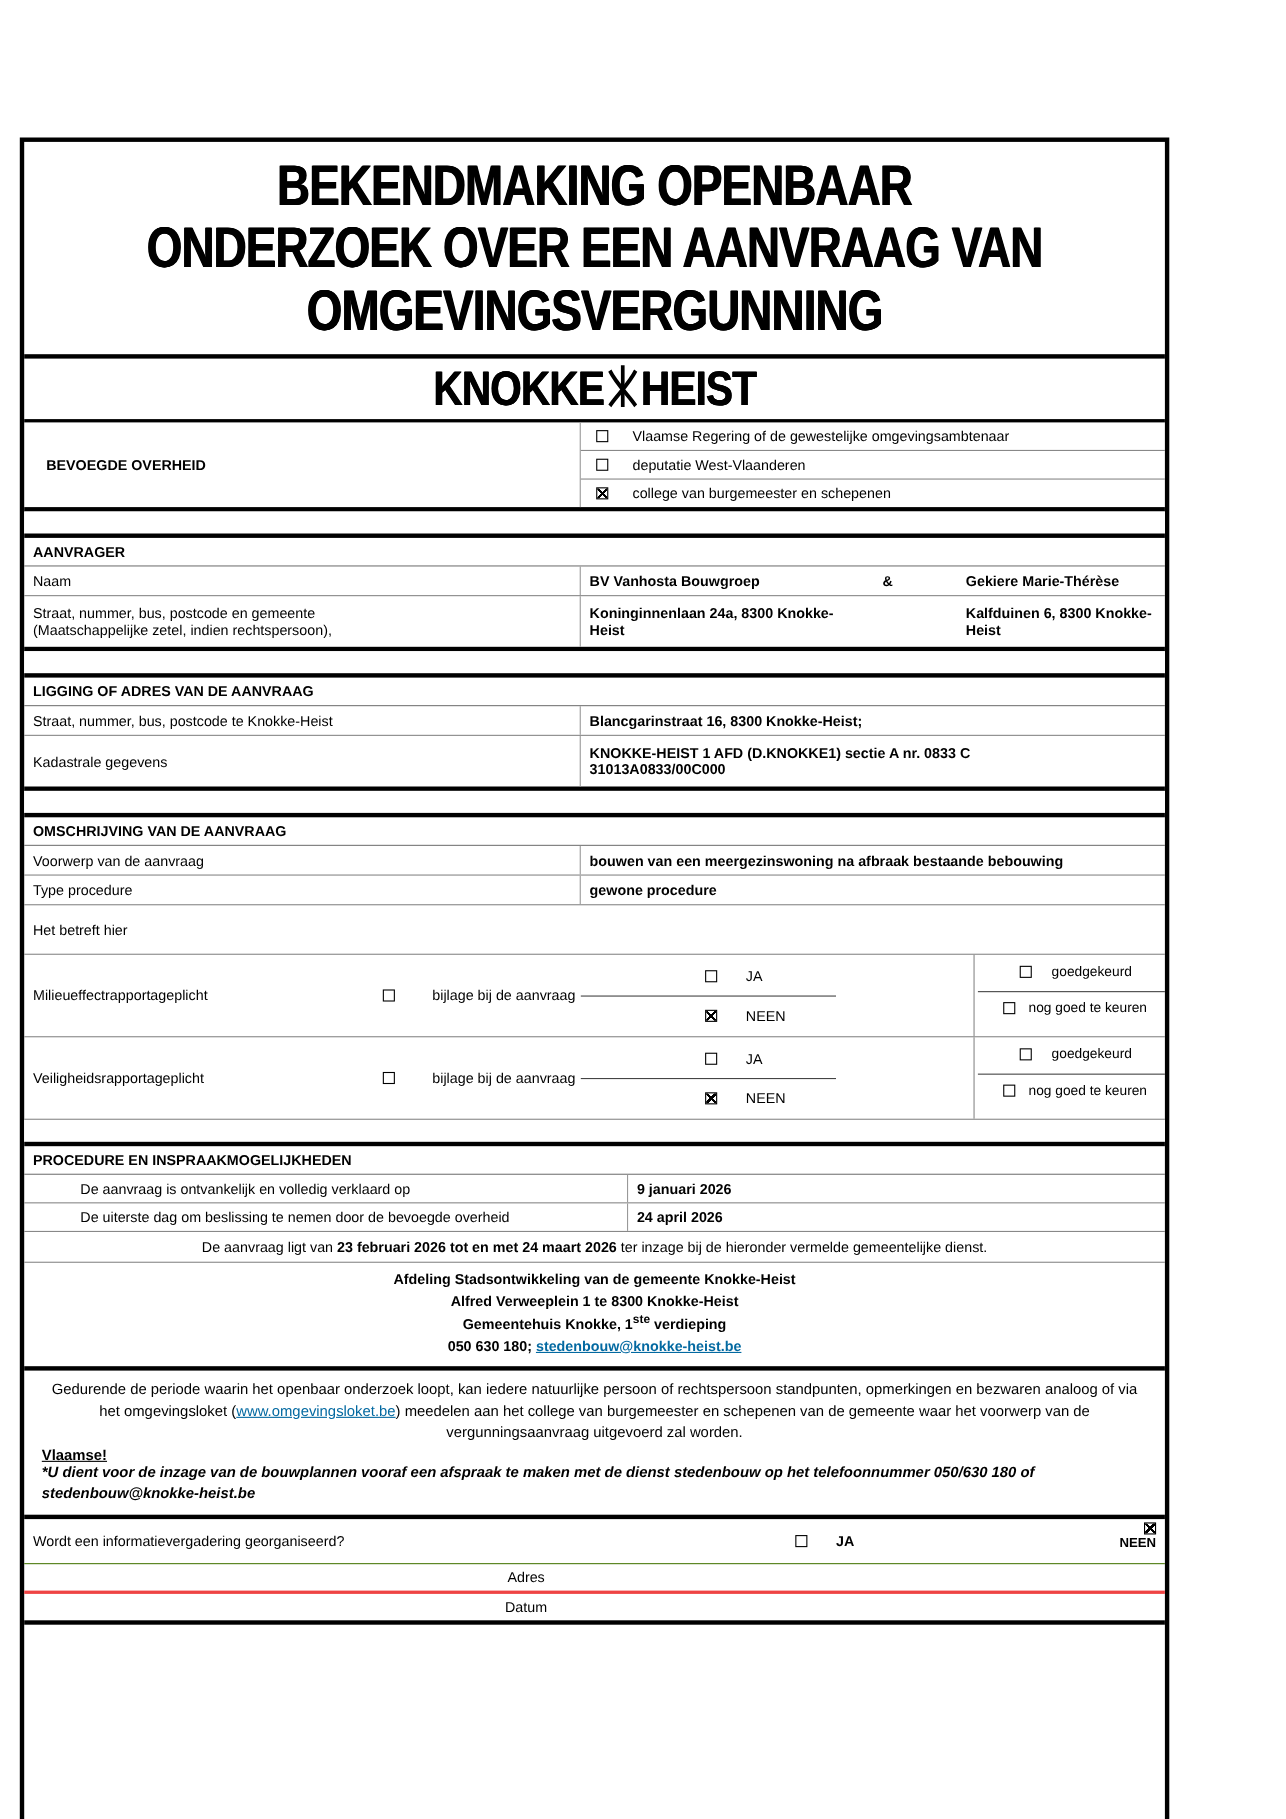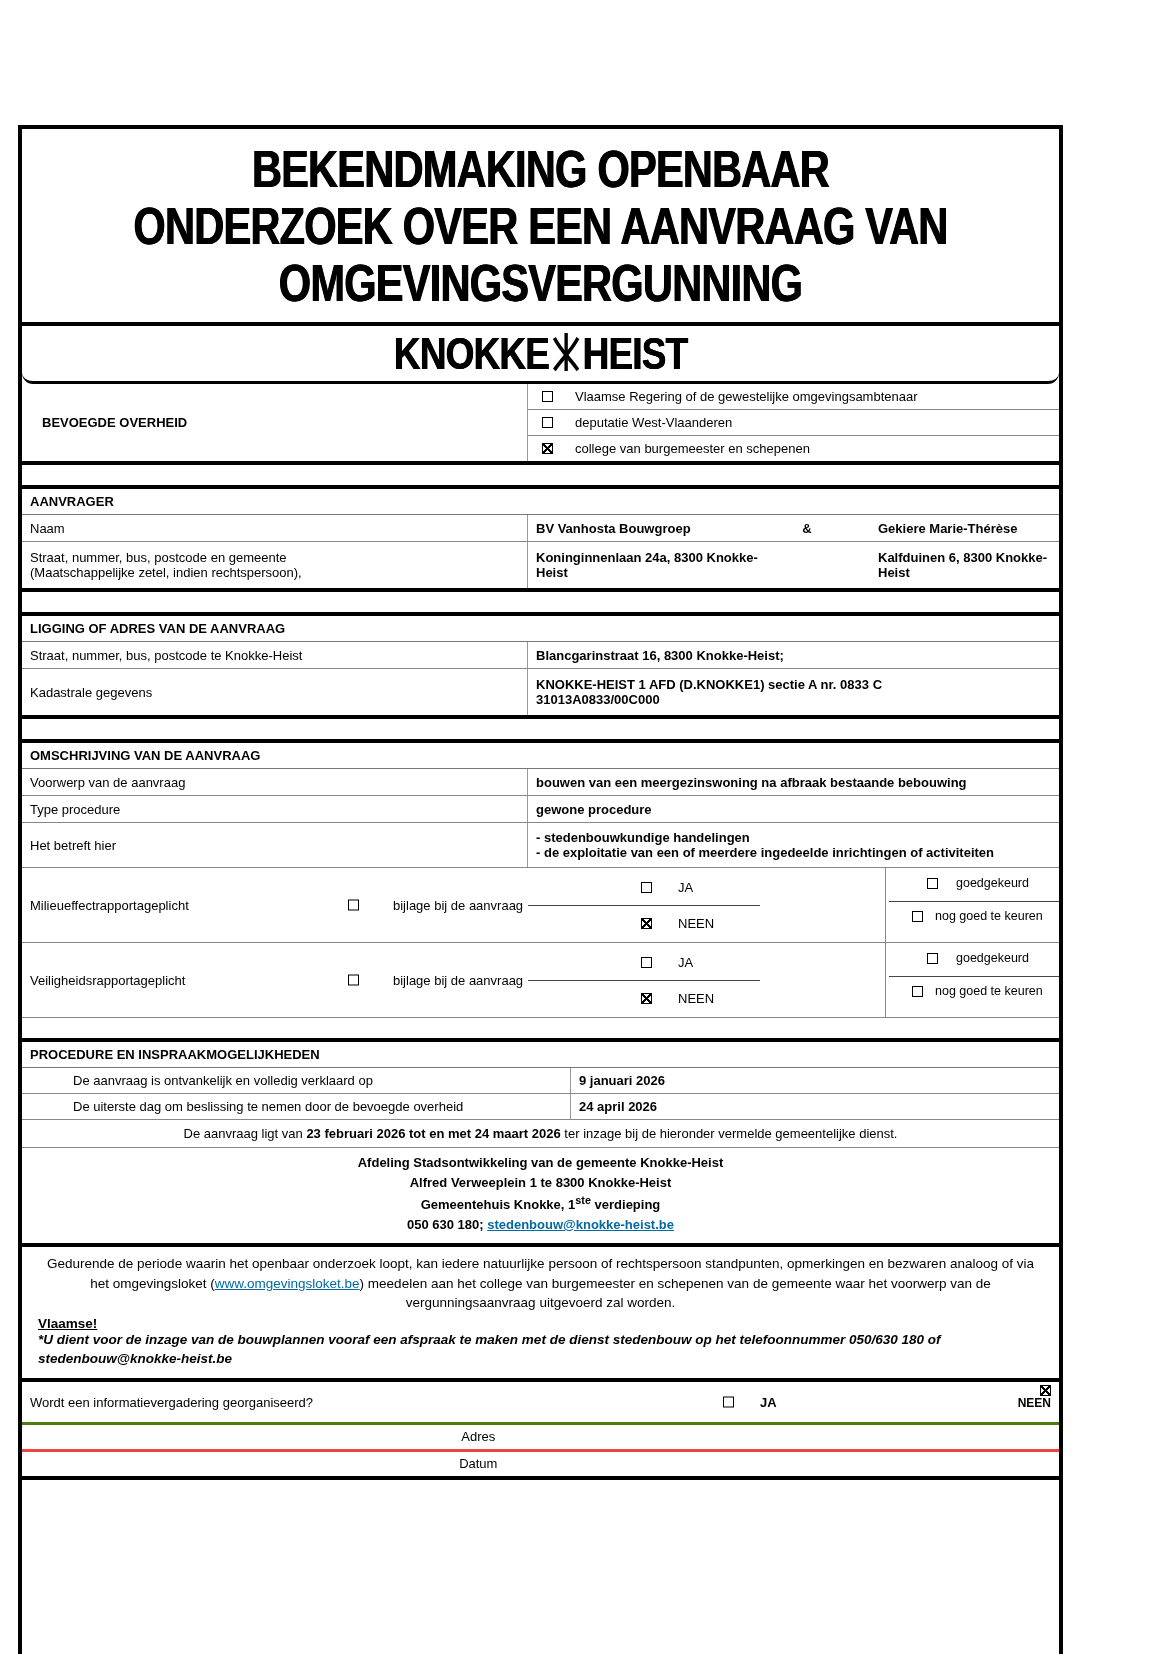--- a/index.html
+++ b/index.html
@@ -2,21 +2,21 @@
 <html><head>
 <meta charset="utf-8">
 <style>
   html,body{margin:0;padding:0;background:#fff;}
   body{width:1169px;height:1654px;position:relative;font-family:"Liberation Sans",sans-serif;color:#000;font-size:13px;}
   .doc{position:absolute;left:18px;top:125px;width:1045px;border:4px solid #000;background:#fff;box-sizing:border-box;}
 
   
   .title-block{padding:12px 0 10px;text-align:center;border-bottom:4px solid #000;}
   .title-line{font-size:52px;font-weight:bold;line-height:57px;white-space:nowrap;transform:scaleX(0.80);transform-origin:50% 50%;letter-spacing:-1px;text-shadow:0.6px 0 #000,-0.6px 0 #000;}
-  .logo-row{height:55px;border-bottom:3px solid #000;display:flex;align-items:center;justify-content:center;font-size:44px;font-weight:bold;letter-spacing:-1px;transform-origin:50% 50%;border-radius:11px;}
+  .logo-row{height:55px;border-bottom:3px solid #000;display:flex;align-items:center;justify-content:center;font-size:44px;font-weight:bold;letter-spacing:-1px;transform-origin:50% 50%;}
   .logo-inner{display:flex;align-items:center;transform:scaleX(0.84);text-shadow:0.4px 0 #000,-0.4px 0 #000;}
   .logo-mark{margin:6px 3px 0;}
 
   
   .sechead{font-weight:bold;height:25px;line-height:25px;padding-left:8px;border-bottom:1px solid #777;}
   .row-split{display:grid;grid-template-columns:505px 1fr;border-bottom:1px solid #888;}
   .row-split:last-of-type{border-bottom:none;}
   .lbl{padding:5px 10px 5px 8px;white-space:pre-line;align-self:center;}
   .val{font-weight:bold;border-left:1px solid #999;padding:5px 8px;white-space:pre-line;align-self:stretch;display:flex;align-items:center;}
   .val-inner{white-space:pre-line;}
@@ -70,21 +70,21 @@
   .dienst{text-align:center;font-weight:bold;padding:5px 0 9px;line-height:1.5;border-bottom:4px solid #000;}
   a.link,.link{color:#0369a1;text-decoration:underline;cursor:pointer;}
 
   
   .bezwaren{padding:7px 16px 9px;border-bottom:4px solid #000;font-size:13.5px;}
   .bz-p{font-weight:normal;text-align:center;line-height:1.45;}
   .opgelet{font-weight:bold;text-decoration:underline;margin-top:3px;}
   .note{font-weight:bold;font-style:italic;line-height:1.4;}
 
   
-  .inforow{position:relative;height:40px;border-bottom:3px solid #4d7c0f;}
+  .inforow{position:relative;height:40px;border-bottom:1px solid #4d7c0f;}
   .inforow .q{position:absolute;left:8px;top:50%;transform:translateY(-50%);}
   .ja2{position:absolute;left:701px;top:50%;transform:translateY(-50%);display:flex;align-items:center;font-weight:bold;}
   .ja2 span.t{margin-left:26px;}
   .neen2{position:absolute;right:8px;top:3px;display:flex;flex-direction:column;align-items:flex-end;font-weight:bold;font-size:12px;line-height:1.25;}
   .center-row{height:24px;line-height:24px;border-bottom:3px solid #ef4444;}
   .center-row .center-label{display:block;width:88%;text-align:center;}
   .thick-after{border-bottom:4px solid #000;}
   .empty-box{height:242px;}
 </style>
 </head>
@@ -170,22 +170,20 @@
   <div class="row-split r-26">
     <div class="lbl">Voorwerp van de aanvraag</div>
     <div class="val"><span class="val-inner">bouwen van een meergezinswoning na afbraak bestaande bebouwing</span></div>
   </div>
   <div class="row-split r-26">
     <div class="lbl">Type procedure</div>
     <div class="val"><span class="val-inner">gewone procedure</span></div>
   </div>
   <div class="row-split r-44">
     <div class="lbl">Het betreft hier</div>
-    <div class="val"><span class="val-inner">- stedenbouwkundige handelingen
-- de exploitatie van een of meerdere ingedeelde inrichtingen of activiteiten</span></div>
   </div>
 
   <div class="xrow">
     <div class="xlabel">Milieueffectrapportageplicht</div>
     <div class="bijlage">
       <span class="cb"></span>
       <span class="t">bijlage bij de aanvraag</span>
     </div>
     <div class="bijline"></div>
     <div class="ja-grp">

